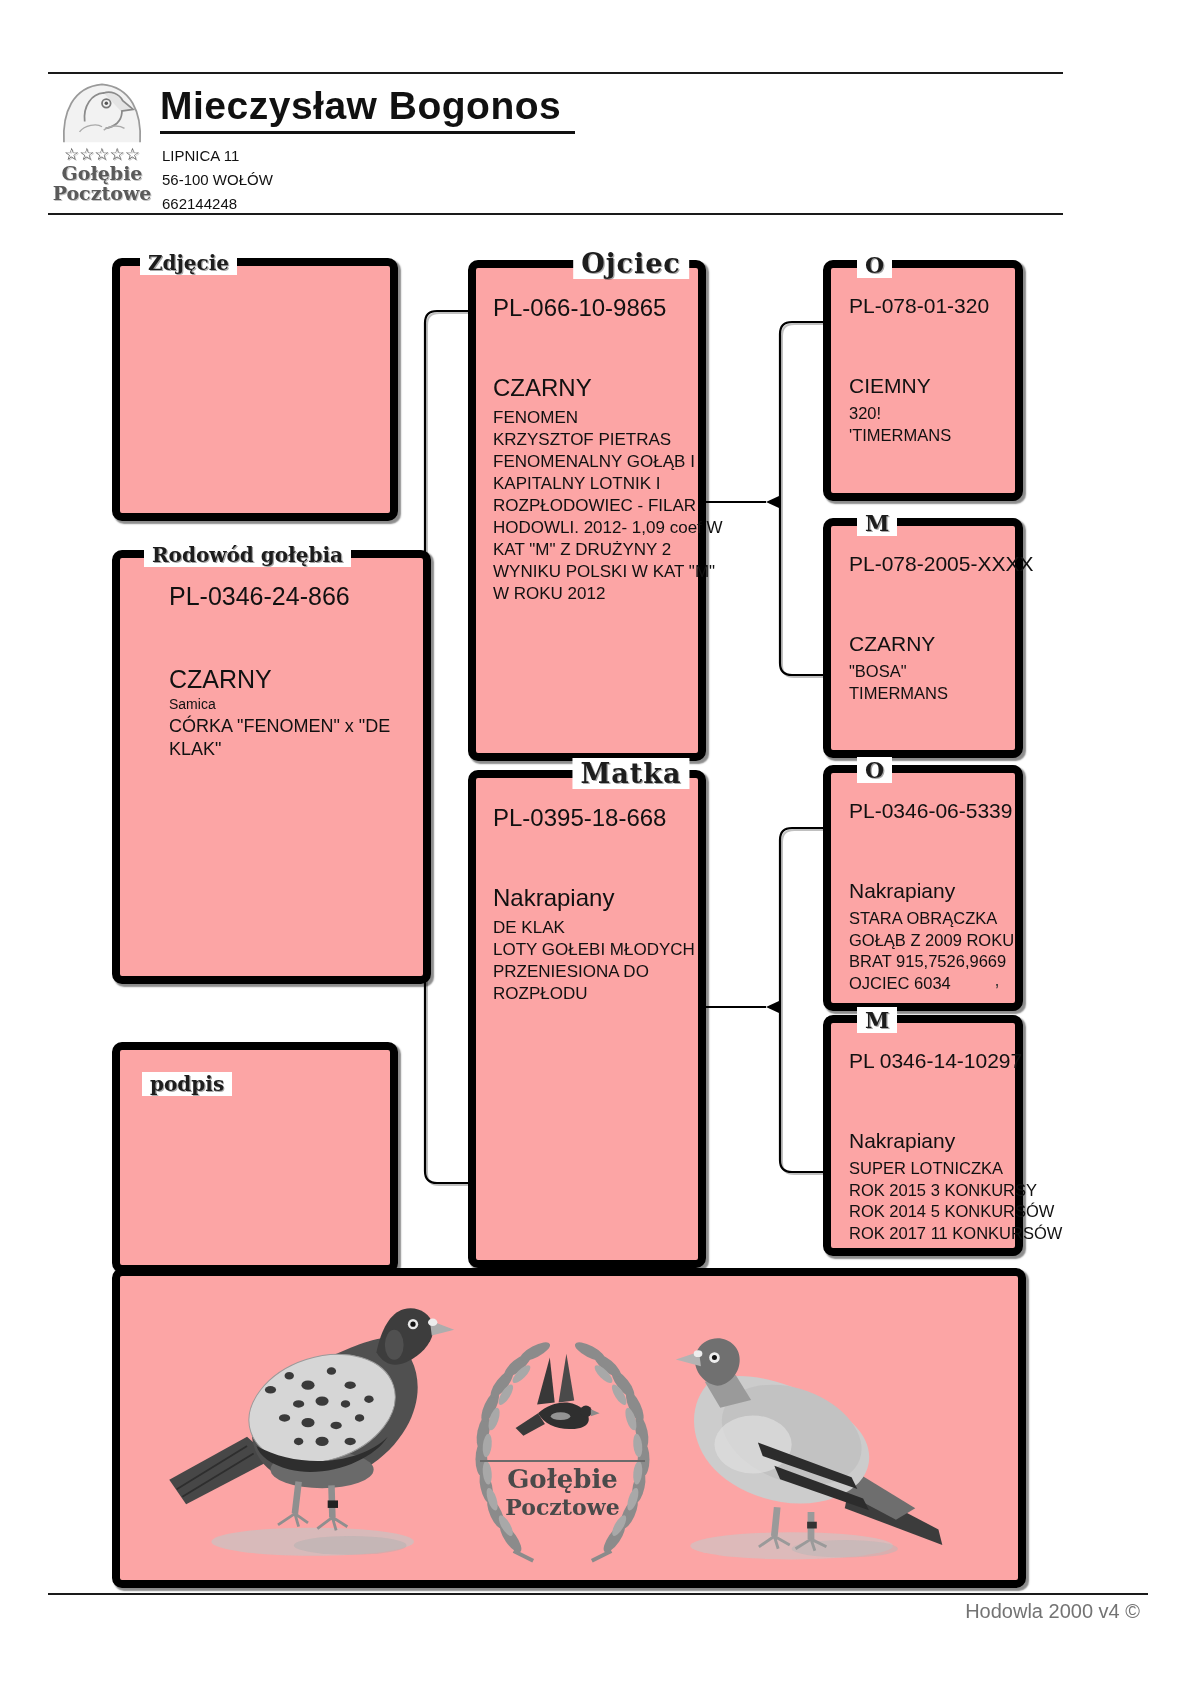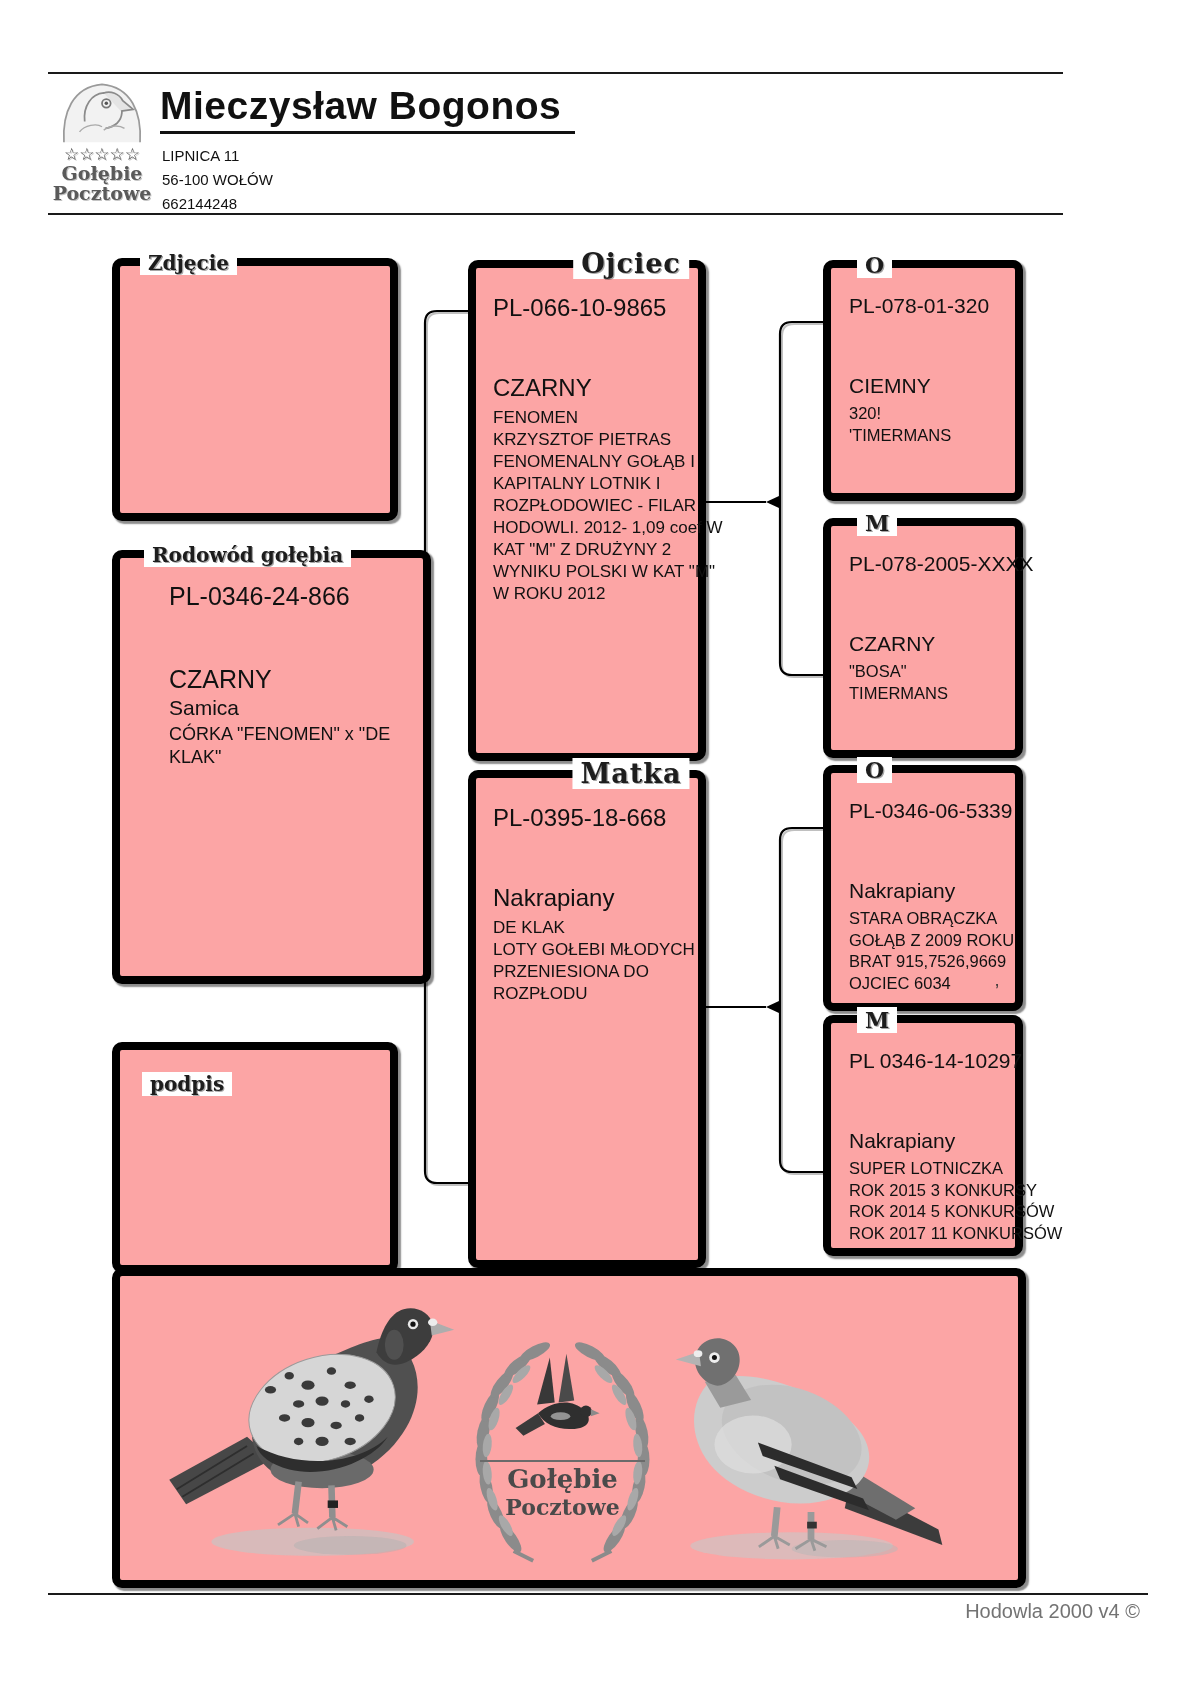--- a/index.html
+++ b/index.html
@@ -48,21 +48,21 @@
 
   .ring,.color,.sex,.details{white-space:pre;}
   .gp .ring{margin:26px 0 0 18px;font-size:21px;}
   .gp .color{margin:56px 0 0 18px;font-size:21px;}
   .gp .details{margin:5px 0 0 18px;font-size:16.5px;line-height:21.5px;}
   .mid .ring{margin:26px 14px 0 17px;font-size:24px;}
   .mid .color{margin:52px 0 0 17px;font-size:24px;}
   .mid .details{margin:5px 0 0 17px;font-size:17px;line-height:22px;}
   .b-rodowod .ring{margin:24px 0 0 16px;font-size:25px;}
   .b-rodowod .color{margin:54px 0 0 16px;font-size:25px;}
-  .b-rodowod .sex{margin:2px 0 0 16px;font-size:21px;}
+  .b-rodowod .sex{margin:2px 0 0 16px;font-size:14px;}
   .b-rodowod .details{margin:3px 0 0 16px;font-size:18px;line-height:23px;}
   .stray{position:absolute;right:16px;top:208px;font-size:18px;color:#333;}
 
   .connectors{position:absolute;left:0;top:0;pointer-events:none;}
 
   
   .pigeon-left{position:absolute;left:38px;top:20px;}
   .pigeon-right{position:absolute;left:546px;top:14px;}
   .emblem{position:absolute;left:335px;top:42px;width:215px;height:255px;}
   .emblem svg{position:absolute;left:0;top:0;}

